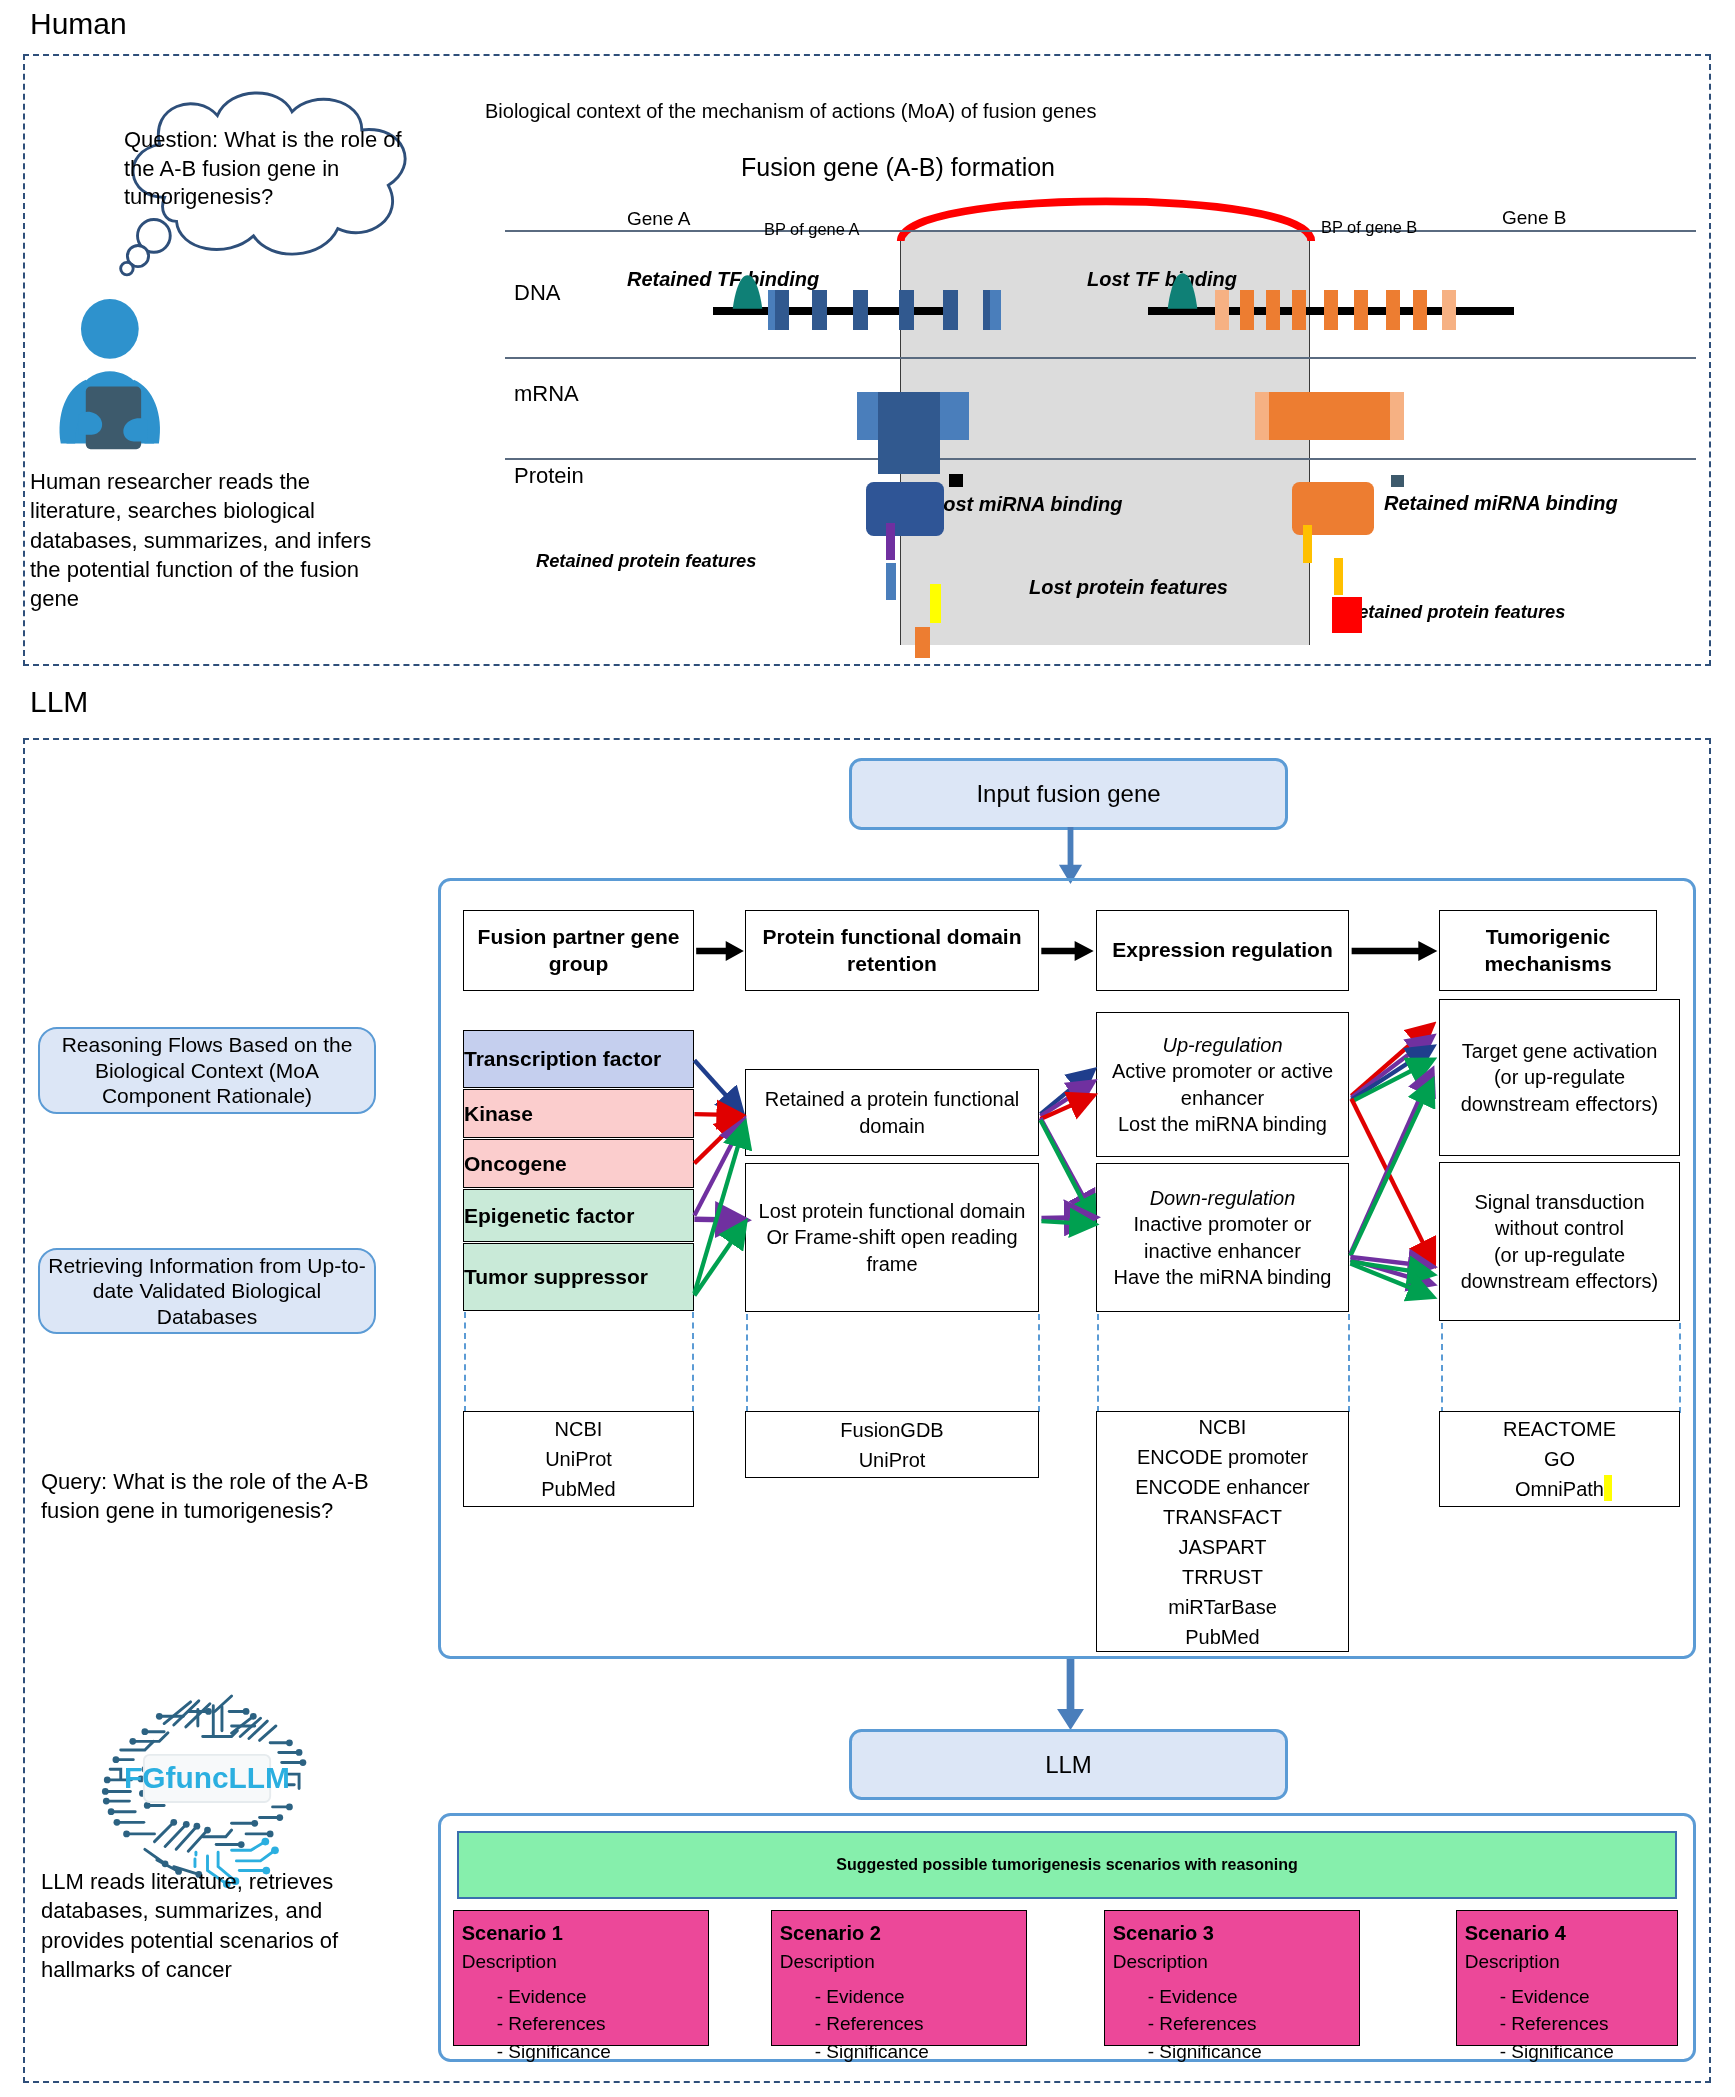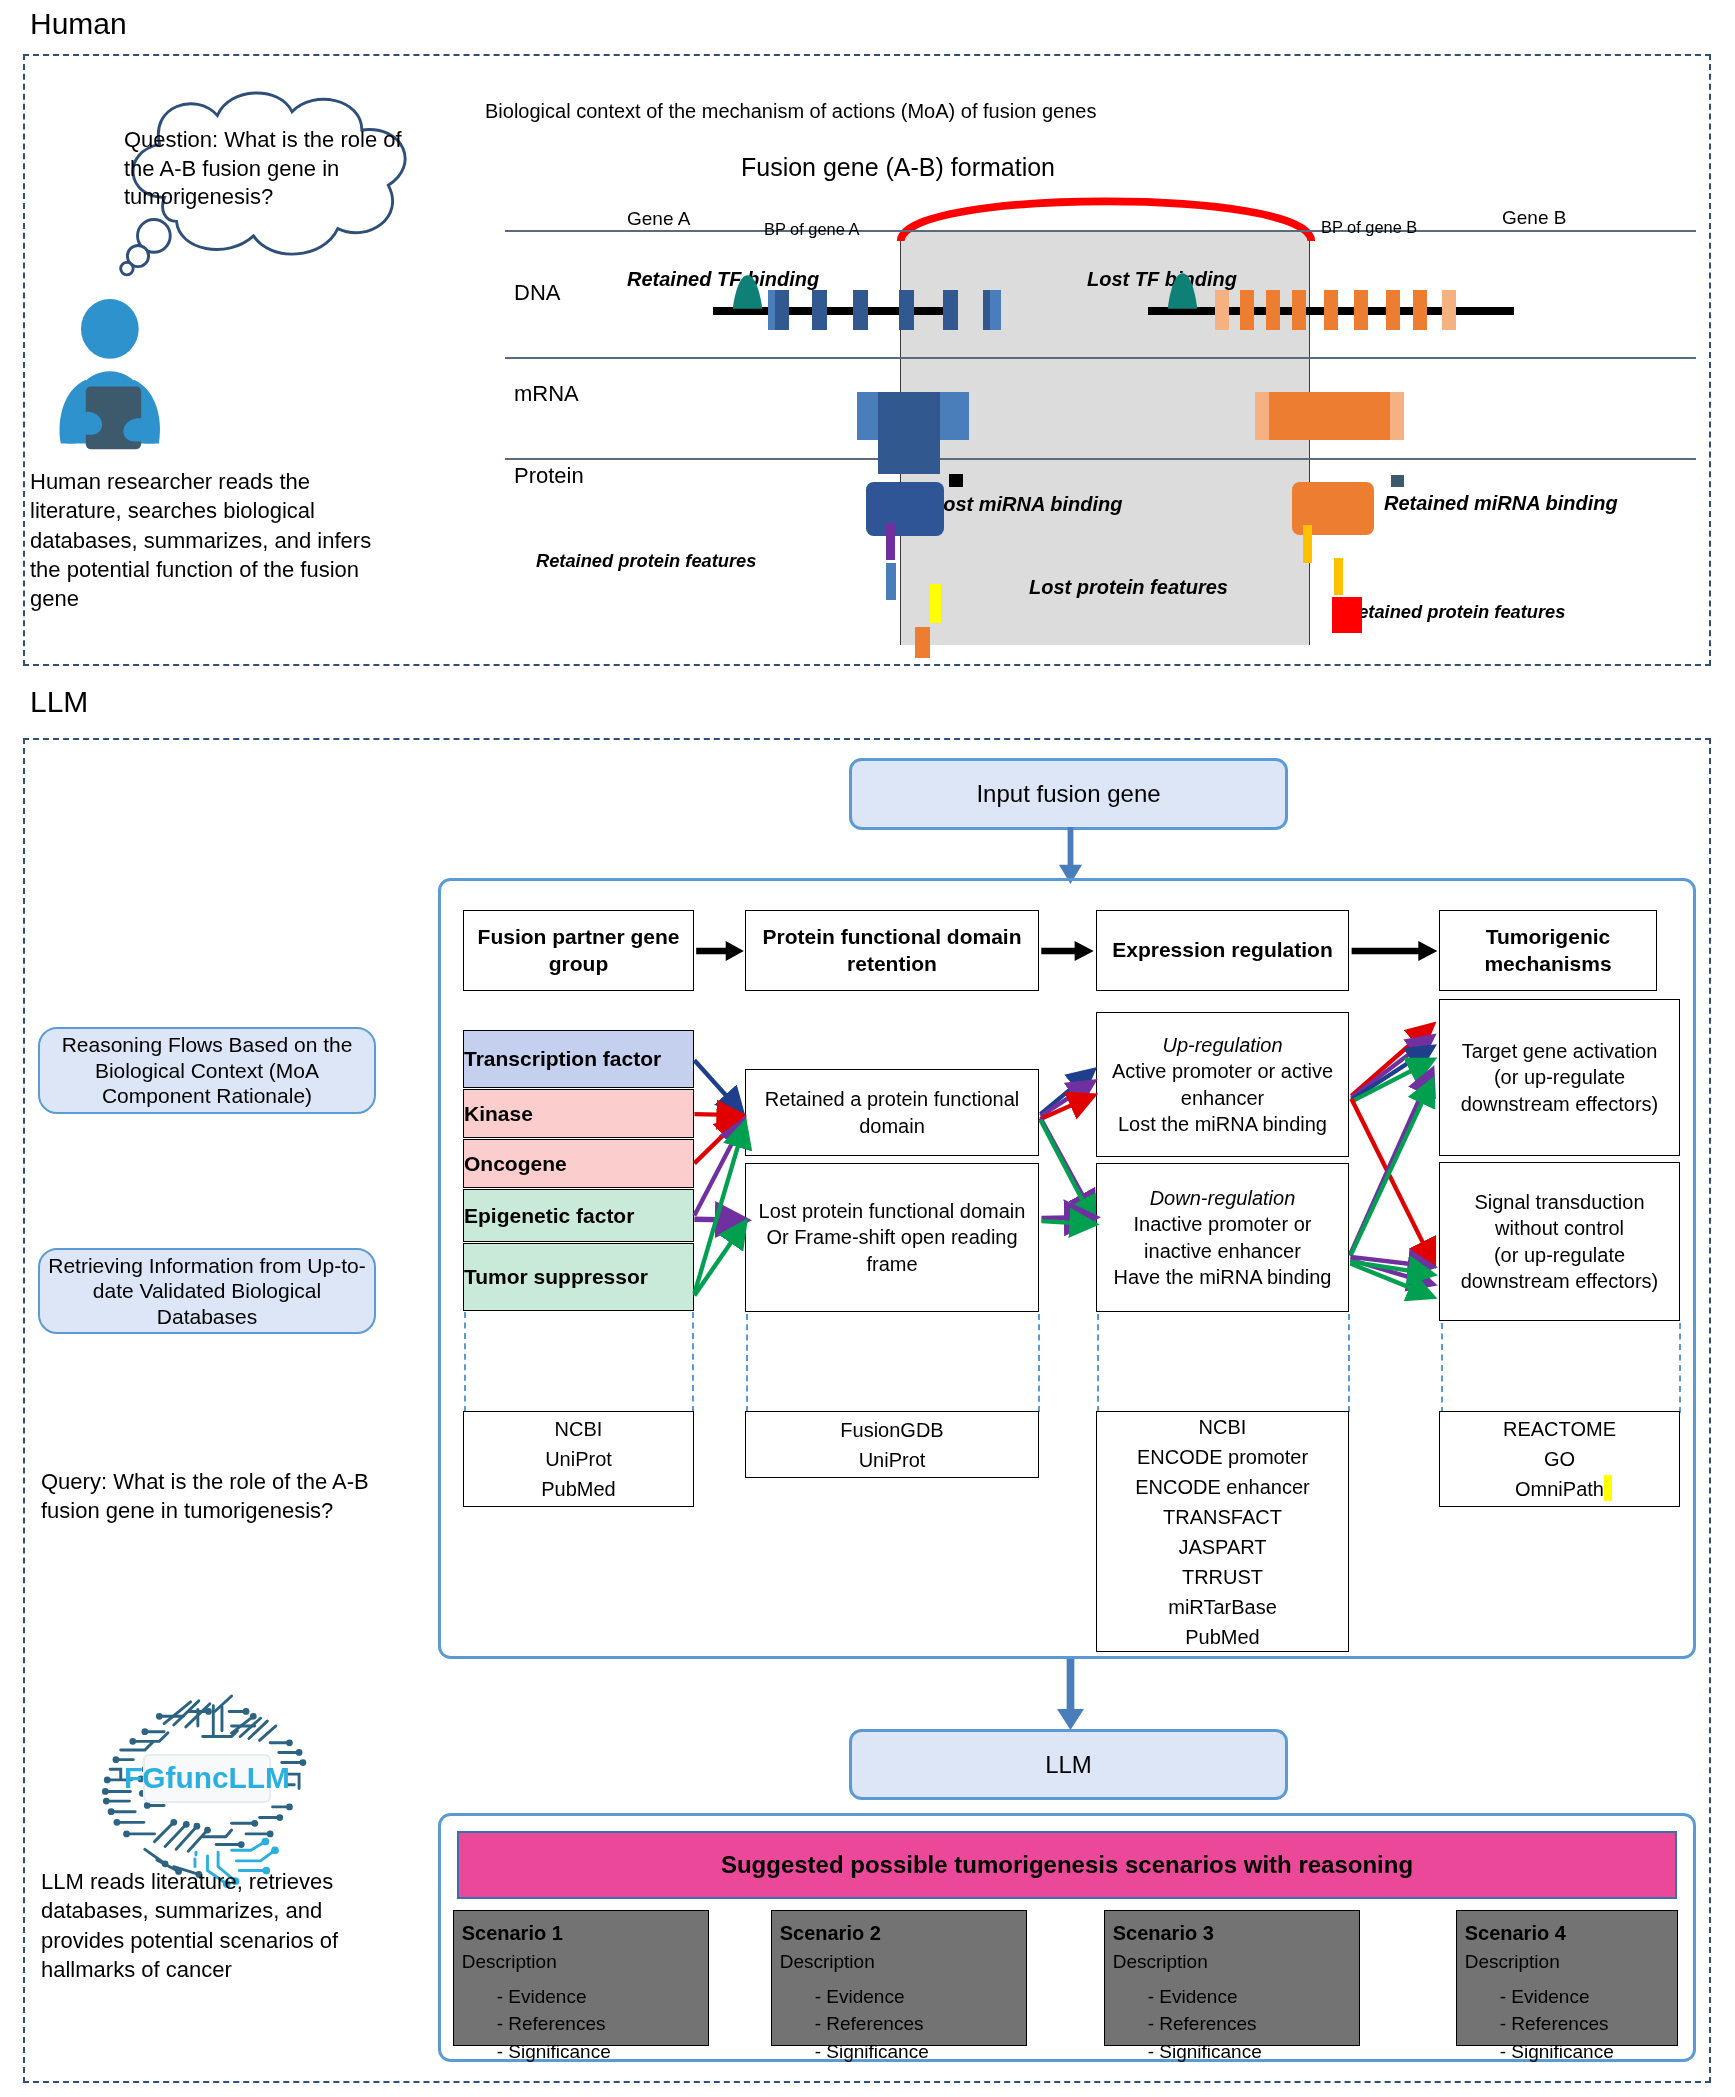--- a/index.html
+++ b/index.html
@@ -74,21 +74,21 @@
     border:1.9px solid #000;
     display:flex; align-items:center; text-align:center;
     font-size:21px; font-weight:bold; line-height:1.2;
   }
   .db-box {
     border:1.9px solid #000; background:#fff;
     display:flex; flex-direction:column; align-items:center; justify-content:center;
     text-align:center; font-size:20px; line-height:1.5;
   }
   .scen-box {
-    border:1.9px solid #000; background:#737373; font-size:19px; line-height:1.45;
+    border:1.9px solid #000; background:#ec4899; font-size:19px; line-height:1.45;
     padding:7.7px 6.8px 4.8px 7.7px;
   }
   .scen-title { font-weight:bold; font-size:20px; }
   .scen-sub { font-size:19px; }
   .scen-bullets { margin-left:35px; margin-top:7.7px; }
 
   .dashed-conn { border-left:2.9px dashed #5b9bd5; }
 
   .left-note { position:absolute; font-size:22px; line-height:1.33; width:328px; }
 
@@ -483,21 +483,21 @@
   <path d="M32 0 L 48 0 L 48 104 L 68 104 L 40 148 L 12 104 L 32 104 Z" fill="#4a7ebb"></path>
 </svg>
 
 <div class="abs round-box" style="left:849px; top:1729px; width:439px; height:71px;">
   <span>LLM</span>
 </div>
 
 <div class="abs round-frame" style="left:438px; top:1813px; width:1258px; height:249px;"></div>
 <div class="abs" style="left:457px; top:1831px; width:1220px; height:68px; border:2.4px solid #3a6fae;
             display:flex; align-items:center; justify-content:center;
-            font-size:24px; font-weight:bold; background:#ec4899;">
+            font-size:16px; font-weight:bold; background:#86efac;">
   <span>Suggested possible tumorigenesis scenarios with reasoning</span>
 </div>
 
 <div class="abs scen-box" style="left:453px; top:1910px; width:256px; height:136px;">
   <div class="scen-title">Scenario 1</div>
   <div class="scen-sub">Description</div>
   <div class="scen-bullets">
     <div>- Evidence</div>
     <div>- References</div>
     <div>- Significance</div>

